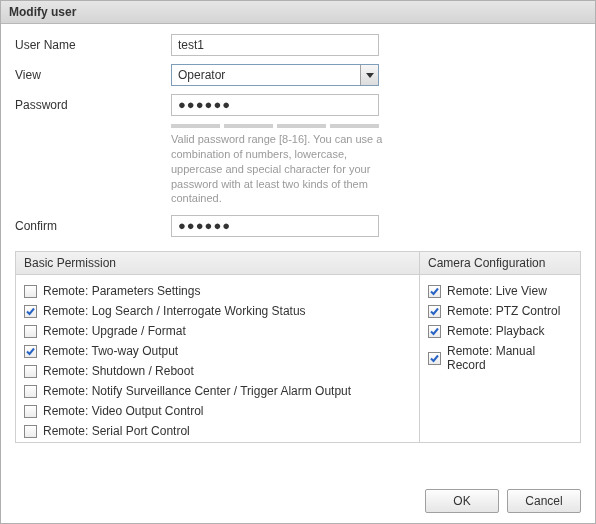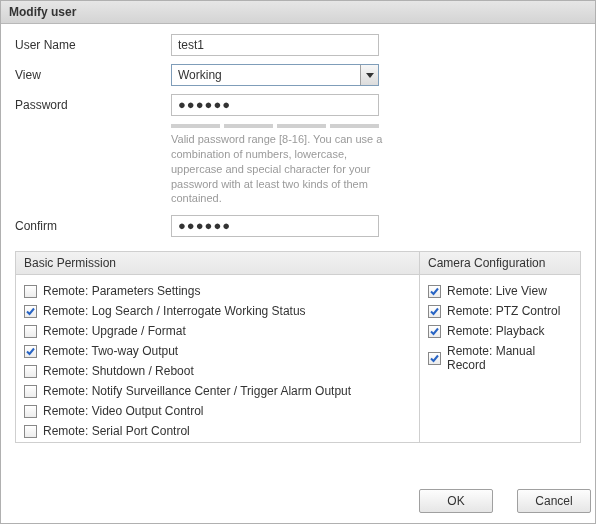--- a/index.html
+++ b/index.html
@@ -136,23 +136,23 @@
     background: linear-gradient(#fff, #ececec);
     display: inline-flex;
     align-items: center;
     justify-content: center;
     flex-shrink: 0;
   }
   .cb svg { display: block; }
   .button-row {
     position: absolute;
     bottom: 10px;
-    right: 4px;
-    display: flex;
-    gap: 24px;
+    right: 14px;
+    display: flex;
+    gap: 8px;
   }
   .btn {
     min-width: 74px;
     height: 24px;
     border: 1px solid #a0a0a0;
     background: linear-gradient(#fdfdfd, #e6e6e6);
     border-radius: 2px;
     font-size: 12px;
     color: #333;
     display: flex;
@@ -171,21 +171,21 @@
   <div class="form-area">
 
     <div class="form-row">
       <div class="form-label">User Name</div>
       <input type="text" class="text-input" value="test1" style="">
     </div>
 
     <div class="form-row">
       <div class="form-label">View</div>
       <div class="select-wrap">
-        <div class="select-value">Working</div>
+        <div class="select-value">Operator</div>
         <div class="select-btn">
           <svg width="8" height="5">
               <polygon points="0,0 8,0 4,5" fill="#333"></polygon>
             </svg>
         </div>
       </div>
     </div>
 
     <div class="form-row">
       <div class="form-label">Password</div>

